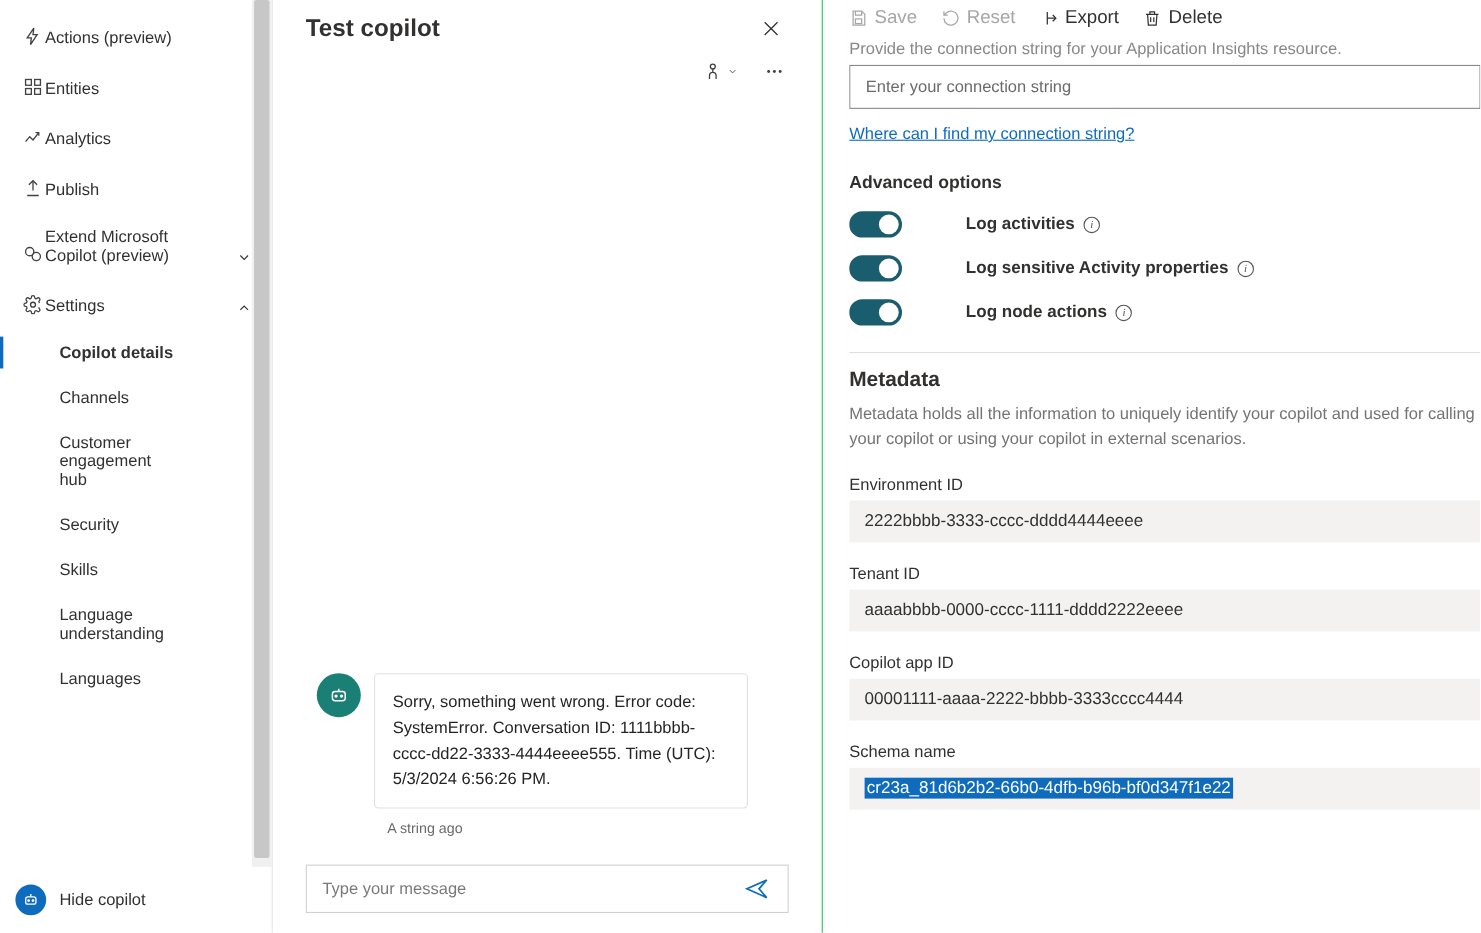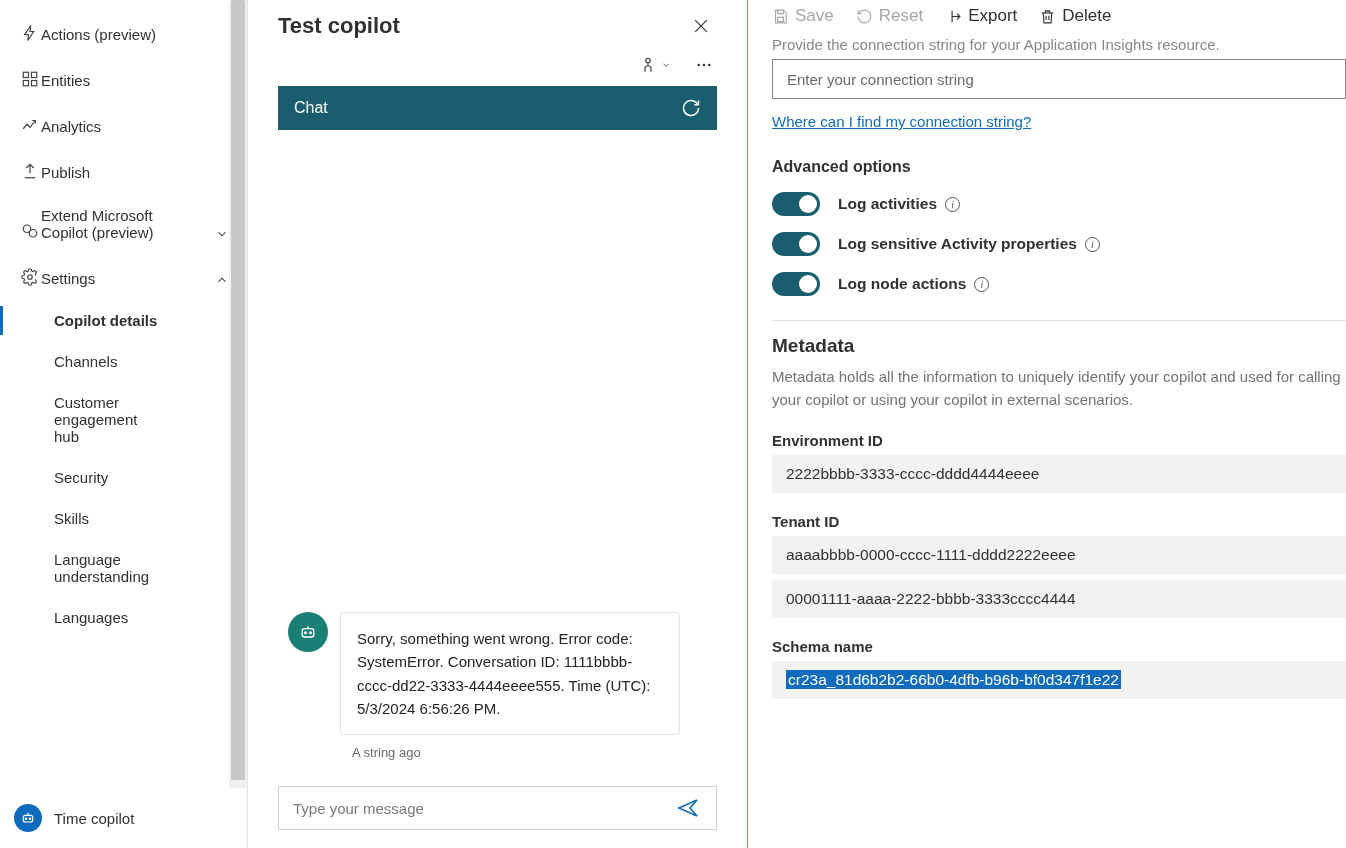--- a/index.html
+++ b/index.html
@@ -294,20 +294,21 @@
     height: 18px;
     border-radius: 50%;
     background: #fff;
   }
   .toggle-label {
     font-size: 15.5px;
     font-weight: 600;
     display: flex;
     align-items: center;
     gap: 8px;
+    margin-left: 40px;
   }
   .info-i {
     width: 15px;
     height: 15px;
     border: 1px solid #555;
     border-radius: 50%;
     display: inline-flex;
     align-items: center;
     justify-content: center;
     font-size: 10px;
@@ -327,21 +328,21 @@
     margin-top: 8px;
   }
   .meta-desc {
     color: #737373;
     font-size: 15px;
     line-height: 1.55;
     margin: 8px 0 18px 0;
   }
   .field-label {
     font-size: 15px;
-    font-weight: 700;
+    font-weight: 400;
     margin-top: 20px;
   }
   .field-value {
     background: #f3f2f1;
     padding: 10px 14px;
     font-size: 15.5px;
     margin-top: 6px;
   }
   .field-value.selected span {
     background: #0f6cbd;
@@ -436,21 +437,21 @@
   <div class="nav-bottom">
     <div class="hide-row">
       <span class="bot-badge">
         <svg width="16" height="16" viewBox="0 0 24 24" fill="none" stroke="white" stroke-width="1.8">
             <rect x="5" y="8" width="14" height="10" rx="3"></rect>
             <circle cx="9" cy="13" r="1" fill="white"></circle>
             <circle cx="15" cy="13" r="1" fill="white"></circle>
             <path d="M12 8V4"></path>
           </svg>
       </span>
-      <span>Time copilot</span>
+      <span>Hide copilot</span>
     </div>
   </div>
 </div>
 
 <div class="midcol">
   <div class="mid-header">
     <div class="mid-title">Test copilot</div>
     <div class="close-x">
       <svg width="20" height="20" viewBox="0 0 24 24" fill="none" stroke="#323130" stroke-width="1.4">
           <path d="M5 5l14 14M19 5L5 19"></path>
@@ -469,29 +470,20 @@
     </div>
     <div class="tool">
       <svg width="18" height="18" viewBox="0 0 24 24" fill="#424242">
           <circle cx="5" cy="12" r="1.8"></circle>
           <circle cx="12" cy="12" r="1.8"></circle>
           <circle cx="19" cy="12" r="1.8"></circle>
         </svg>
     </div>
   </div>
   <div class="chat-panel">
-    <div class="chat-tabbar">
-      <span>Chat</span>
-      <span>
-        <svg width="20" height="20" viewBox="0 0 24 24" fill="none" stroke="white" stroke-width="1.8">
-            <path d="M21 12a9 9 0 1 1-3-6.7L21 8"></path>
-            <path d="M21 3v5h-5"></path>
-          </svg>
-      </span>
-    </div>
     <div class="chat-body">
       <div class="msg-row">
         <div class="msg-avatar">
           <svg width="20" height="20" viewBox="0 0 24 24" fill="none" stroke="white" stroke-width="1.6">
               <rect x="5" y="8" width="14" height="10" rx="3"></rect>
               <circle cx="9" cy="13" r="1" fill="white"></circle>
               <circle cx="15" cy="13" r="1" fill="white"></circle>
               <path d="M12 8V5"></path>
             </svg>
         </div>
@@ -579,18 +571,19 @@
 
     <div class="meta-h">Metadata</div>
     <div class="meta-desc">Metadata holds all the information to uniquely identify your copilot and used for calling your copilot or using your copilot in external scenarios.</div>
 
     <div class="field-label">Environment ID</div>
     <div class="field-value">2222bbbb-3333-cccc-dddd4444eeee</div>
 
     <div class="field-label">Tenant ID</div>
     <div class="field-value">aaaabbbb-0000-cccc-1111-dddd2222eeee</div>
 
+    <div class="field-label">Copilot app ID</div>
     <div class="field-value">00001111-aaaa-2222-bbbb-3333cccc4444</div>
 
     <div class="field-label">Schema name</div>
     <div class="field-value selected"><span>cr23a_81d6b2b2-66b0-4dfb-b96b-bf0d347f1e22</span></div>
   </div>
 </div>
 
 </body></html>

